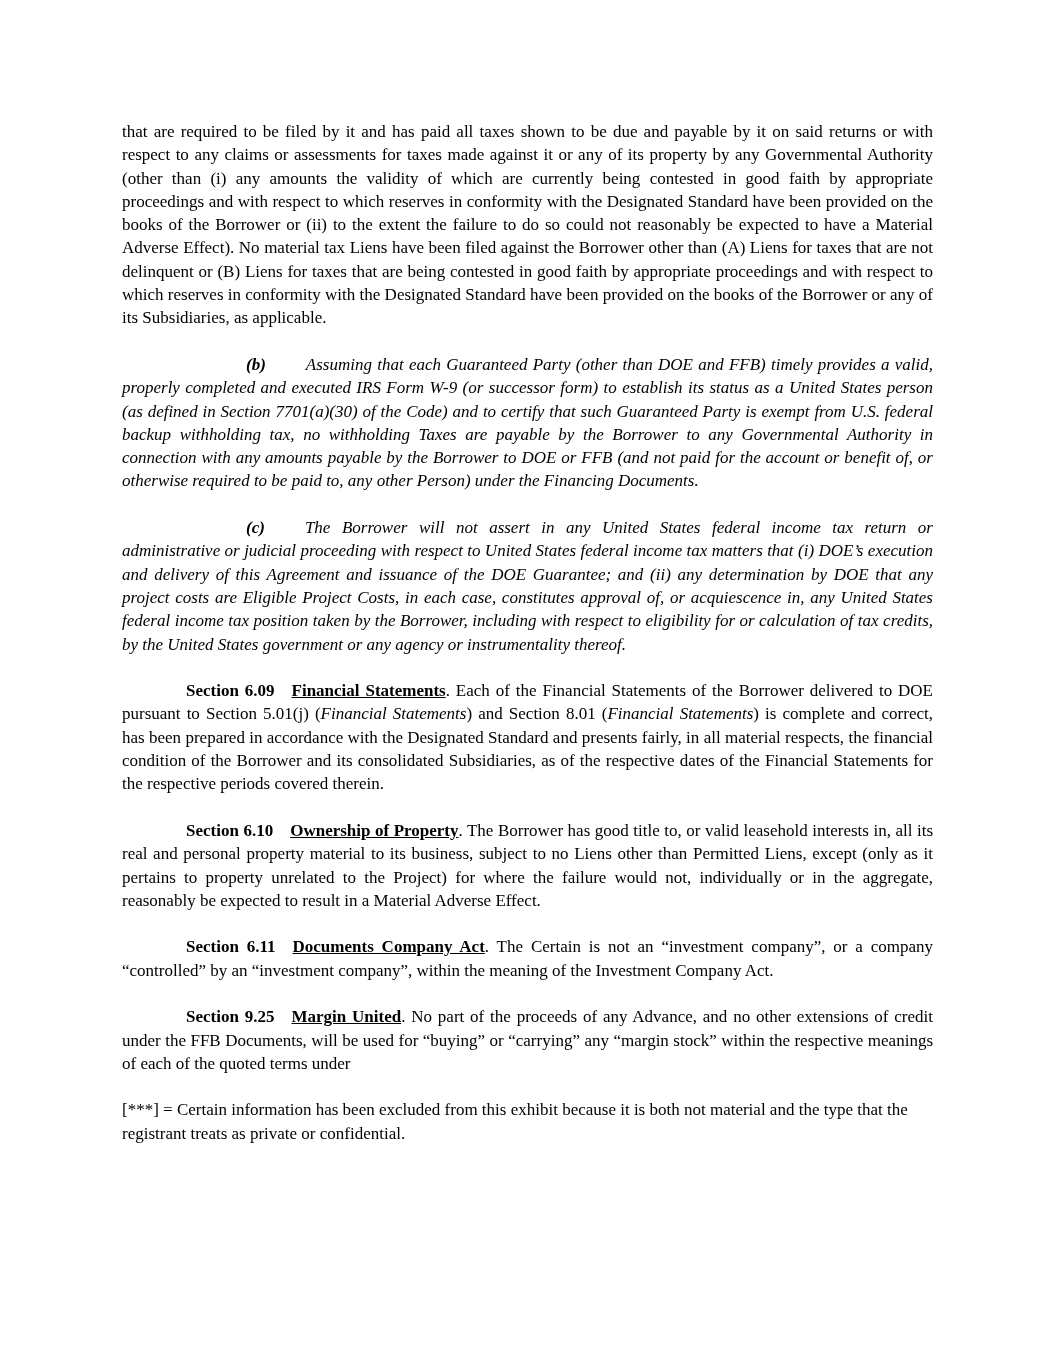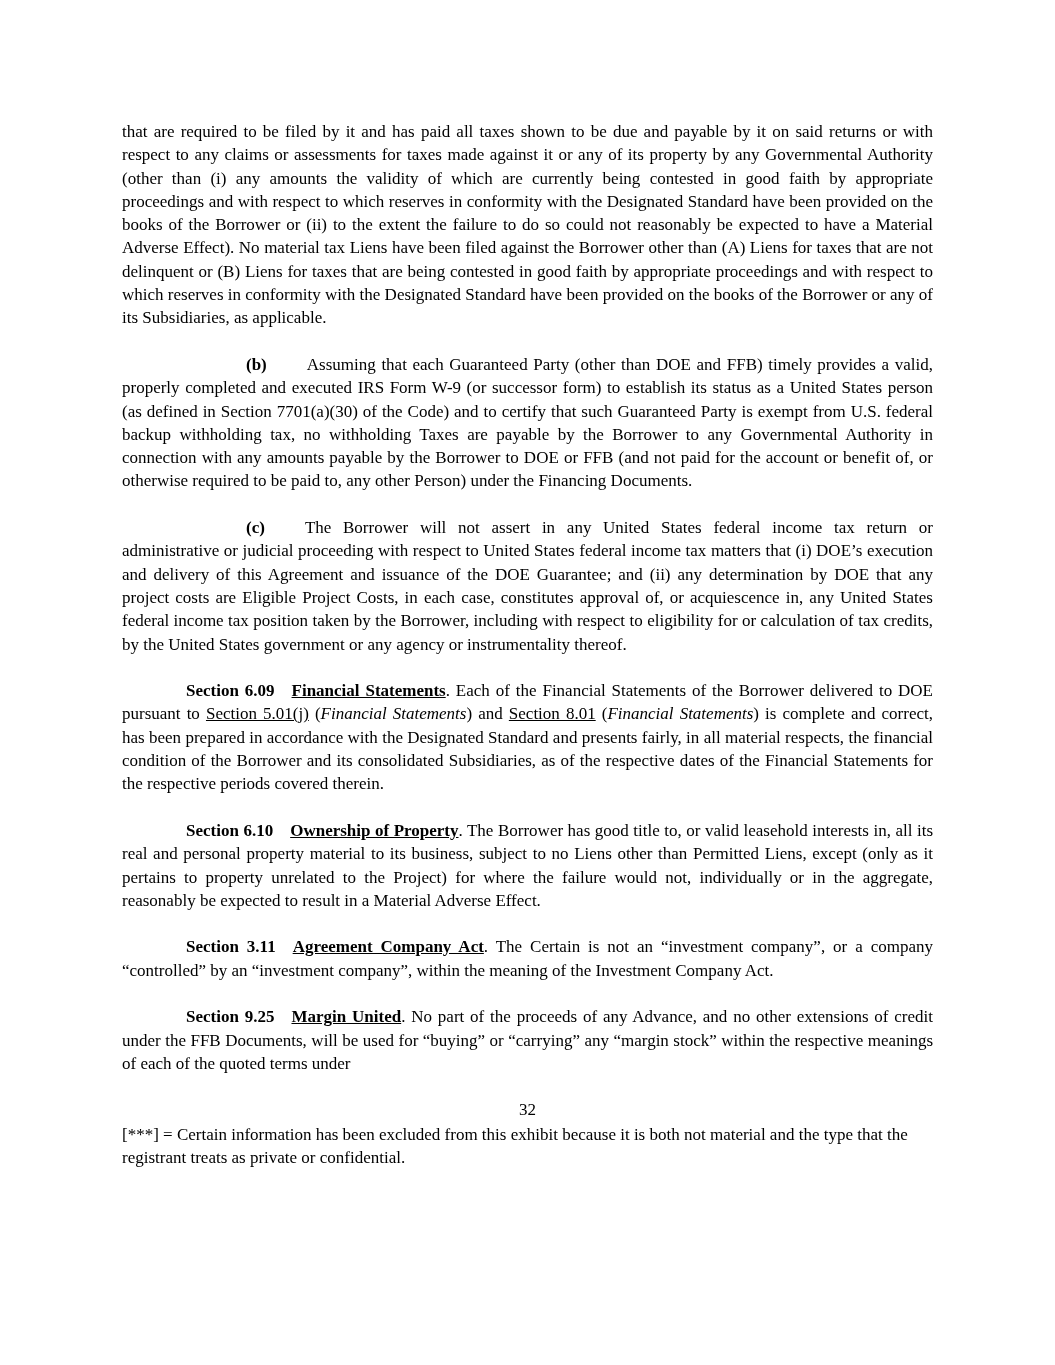--- a/index.html
+++ b/index.html
@@ -18,47 +18,46 @@
     font-family: "Liberation Serif", serif;
     font-size: 17px;
     line-height: 23.3px;
     overflow: hidden;
   }
   .doc-body p {
     margin: 0 0 23.3px 0;
     text-align: justify;
   }
   .p-body { text-indent: 0; }
-  .p-sub  { text-indent: 124px; }
+  .p-sub  { text-indent: 124px; font-style: italic; }
   .p-sec  { text-indent: 64px; }
   .tab { display: inline-block; }
   .p-sub .tab { width: 40px; }
   .p-sec .tab { width: 17px; }
   .run-n  { font-weight: normal; }
   .run-b  { font-weight: bold; }
   .run-bu { font-weight: bold; text-decoration: underline; }
-  .run-u  { text-decoration: underline; }
+  .run-u  { }
   .run-i  { font-style: italic; }
   .page-number {
     text-align: center;
     margin: 0;
   }
   .footnote {
     text-align: left;
     margin-top: 1px;
   }
 </style>
 </head>
 <body>
 
 <div class="page">
   <div class="doc-body" id="doc-body">
       <p class="p-body"><span class="run-n">that are required to be filed by it and has paid all taxes shown to be due and payable by it on said returns or with respect to any claims or assessments for taxes made against it or any of its property by any Governmental Authority (other than (i) any amounts the validity of which are currently being contested in good faith by appropriate proceedings and with respect to which reserves in conformity with the Designated Standard have been provided on the books of the Borrower or (ii) to the extent the failure to do so could not reasonably be expected to have a Material Adverse Effect). No material tax Liens have been filed against the Borrower other than (A) Liens for taxes that are not delinquent or (B) Liens for taxes that are being contested in good faith by appropriate proceedings and with respect to which reserves in conformity with the Designated Standard have been provided on the books of the Borrower or any of its Subsidiaries, as applicable.</span></p>
       <p class="p-sub"><span class="run-b">(b)</span><span class="tab"></span><span class="run-n">Assuming that each Guaranteed Party (other than DOE and FFB) timely provides a valid, properly completed and executed IRS Form W-9 (or successor form) to establish its status as a United States person (as defined in Section 7701(a)(30) of the Code) and to certify that such Guaranteed Party is exempt from U.S. federal backup withholding tax, no withholding Taxes are payable by the Borrower to any Governmental Authority in connection with any amounts payable by the Borrower to DOE or FFB (and not paid for the account or benefit of, or otherwise required to be paid to, any other Person) under the Financing Documents.</span></p>
       <p class="p-sub"><span class="run-b">(c)</span><span class="tab"></span><span class="run-n">The Borrower will not assert in any United States federal income tax return or administrative or judicial proceeding with respect to United States federal income tax matters that (i) DOE’s execution and delivery of this Agreement and issuance of the DOE Guarantee; and (ii) any determination by DOE that any project costs are Eligible Project Costs, in each case, constitutes approval of, or acquiescence in, any United States federal income tax position taken by the Borrower, including with respect to eligibility for or calculation of tax credits, by the United States government or any agency or instrumentality thereof.</span></p>
       <p class="p-sec"><span class="run-b">Section 6.09</span><span class="tab"></span><span class="run-bu">Financial Statements</span><span class="run-n">. Each of the Financial Statements of the Borrower delivered to DOE pursuant to </span><span class="run-u">Section 5.01(j)</span><span class="run-n"> (</span><span class="run-i">Financial Statements</span><span class="run-n">) and </span><span class="run-u">Section 8.01</span><span class="run-n"> (</span><span class="run-i">Financial Statements</span><span class="run-n">) is complete and correct, has been prepared in accordance with the Designated Standard and presents fairly, in all material respects, the financial condition of the Borrower and its consolidated Subsidiaries, as of the respective dates of the Financial Statements for the respective periods covered therein.</span></p>
       <p class="p-sec"><span class="run-b">Section 6.10</span><span class="tab"></span><span class="run-bu">Ownership of Property</span><span class="run-n">. The Borrower has good title to, or valid leasehold interests in, all its real and personal property material to its business, subject to no Liens other than Permitted Liens, except (only as it pertains to property unrelated to the Project) for where the failure would not, individually or in the aggregate, reasonably be expected to result in a Material Adverse Effect.</span></p>
-      <p class="p-sec"><span class="run-b">Section 3.11</span><span class="tab"></span><span class="run-bu">Agreement Company Act</span><span class="run-n">. The Certain is not an “investment company”, or a company “controlled” by an “investment company”, within the meaning of the Investment Company Act.</span></p>
+      <p class="p-sec"><span class="run-b">Section 6.11</span><span class="tab"></span><span class="run-bu">Documents Company Act</span><span class="run-n">. The Certain is not an “investment company”, or a company “controlled” by an “investment company”, within the meaning of the Investment Company Act.</span></p>
       <p class="p-sec"><span class="run-b">Section 9.25</span><span class="tab"></span><span class="run-bu">Margin United</span><span class="run-n">. No part of the proceeds of any Advance, and no other extensions of credit under the FFB Documents, will be used for “buying” or “carrying” any “margin stock” within the respective meanings of each of the quoted terms under</span></p>
     </div>
-  <div class="page-number">32</div>
   <div class="footnote">[***] = Certain information has been excluded from this exhibit because it is both not material and the type that the registrant treats as private or confidential.</div>
 </div>
 
 </body></html>

